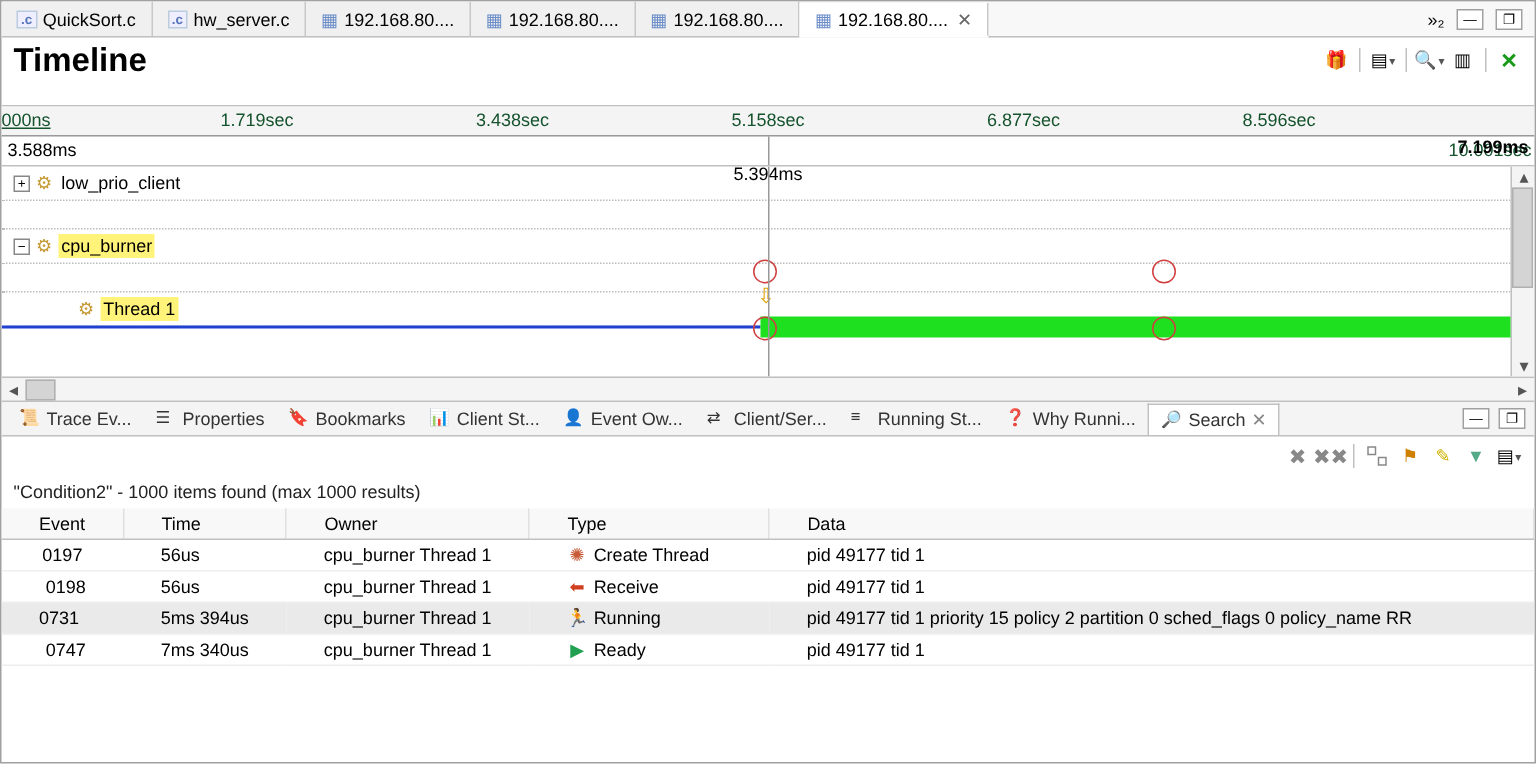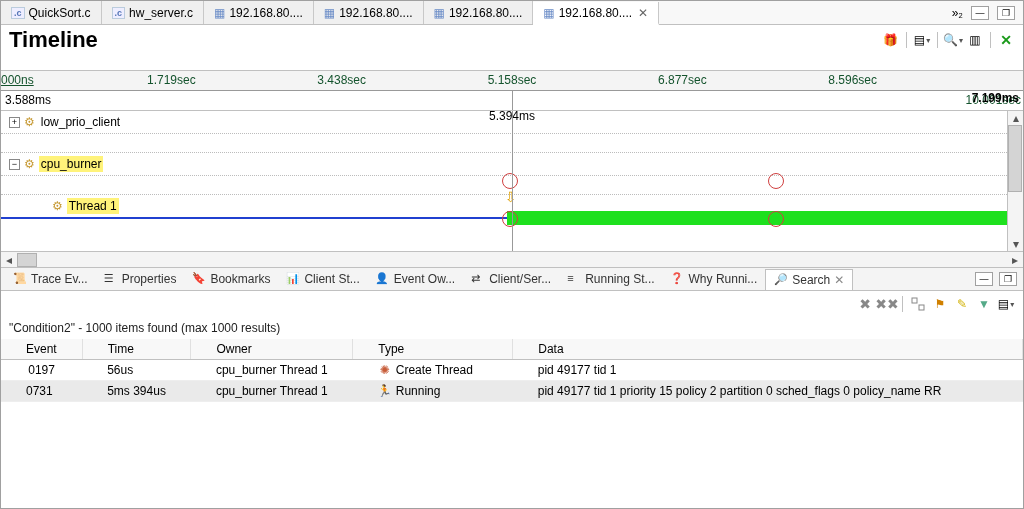--- a/index.html
+++ b/index.html
@@ -263,21 +263,35 @@
       </tr>
     </thead>
   <tbody id="ev-body">
       <tr>
         <td class="col-event" style="text-align:center;">0197</td>
         <td>56us</td>
         <td>cpu_burner Thread 1</td>
         <td><span class="ev-ico"><span style="color:#c75b37;">✺</span></span>Create Thread</td>
         <td>pid 49177 tid 1</td>
       </tr>
+      <tr>
+        <td class="col-event" style="text-align:right;">0198</td>
+        <td>56us</td>
+        <td>cpu_burner Thread 1</td>
+        <td><span class="ev-ico"><span style="color:#d04020;">⬅</span></span>Receive</td>
+        <td>pid 49177 tid 1</td>
+      </tr>
       <tr class="sel">
         <td class="col-event" style="">0731</td>
         <td>5ms 394us</td>
         <td>cpu_burner Thread 1</td>
         <td><span class="ev-ico"><span style="color:#208020;">🏃</span></span>Running</td>
         <td>pid 49177 tid 1 priority 15 policy 2 partition 0 sched_flags 0 policy_name RR</td>
       </tr>
+      <tr>
+        <td class="col-event" style="text-align:right;">0747</td>
+        <td>7ms 340us</td>
+        <td>cpu_burner Thread 1</td>
+        <td><span class="ev-ico"><span style="color:#20a050;">▶</span></span>Ready</td>
+        <td>pid 49177 tid 1</td>
+      </tr>
     </tbody>
 </table>
 
 </body></html>

